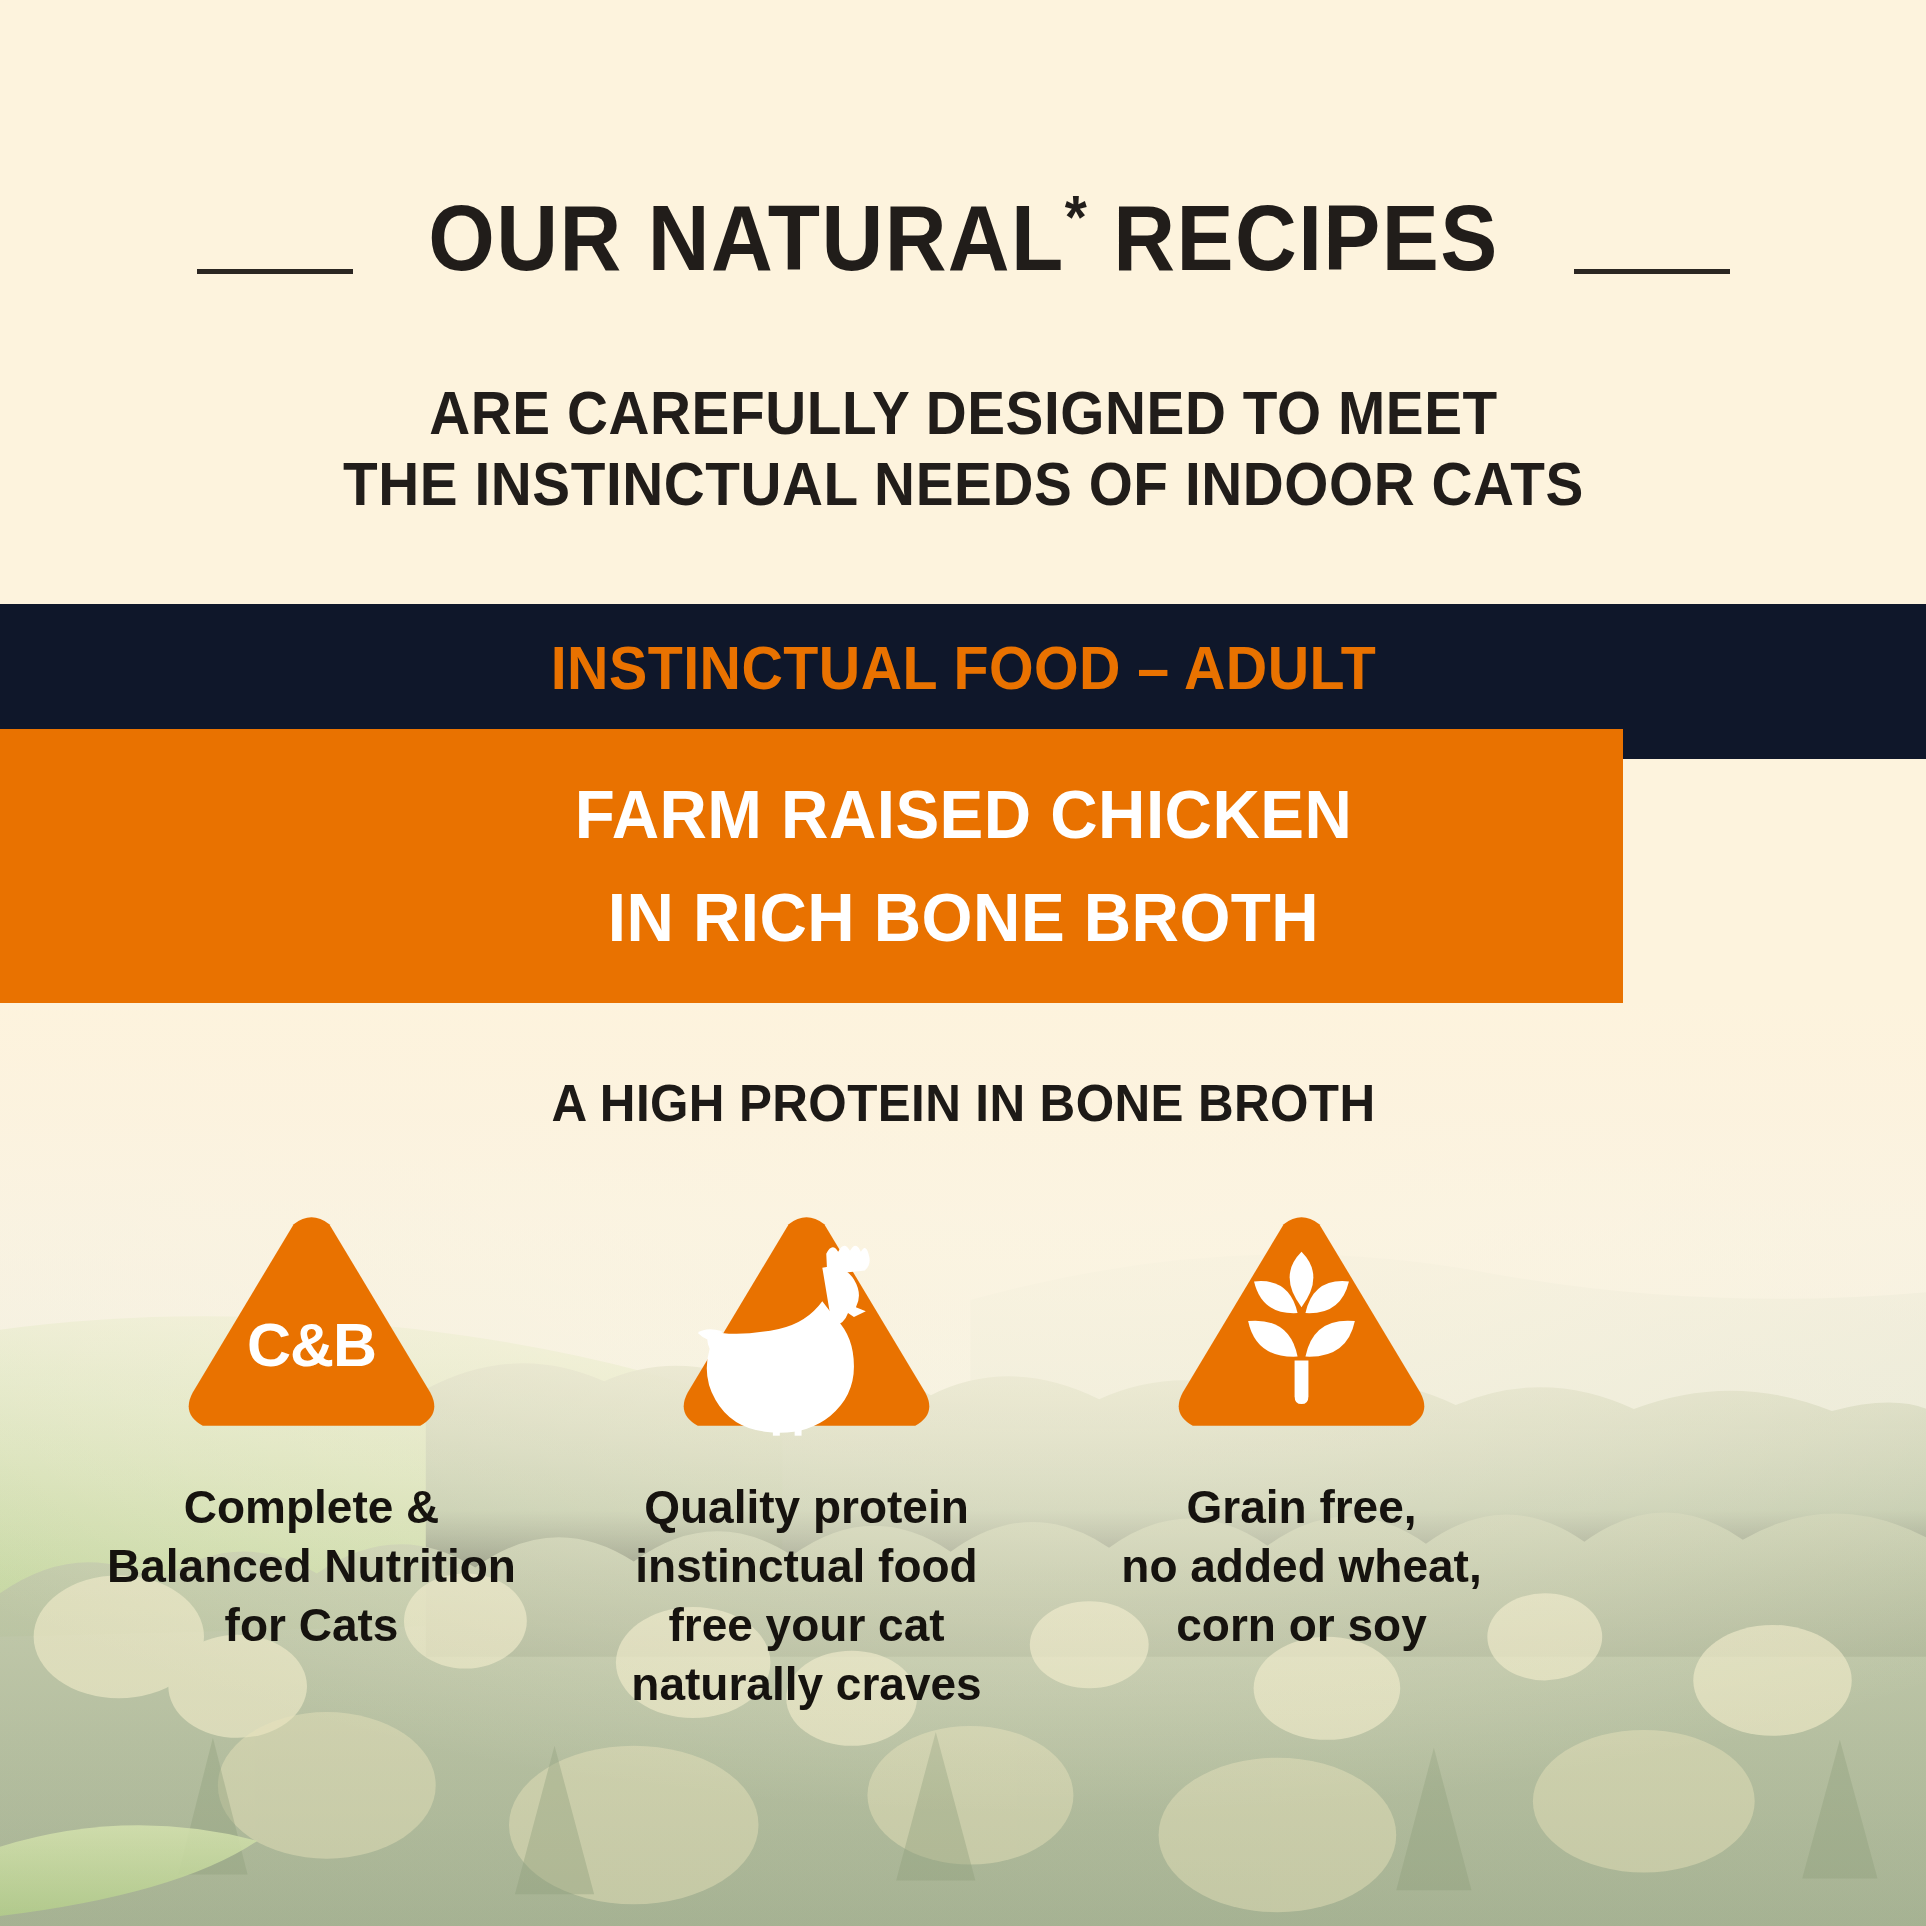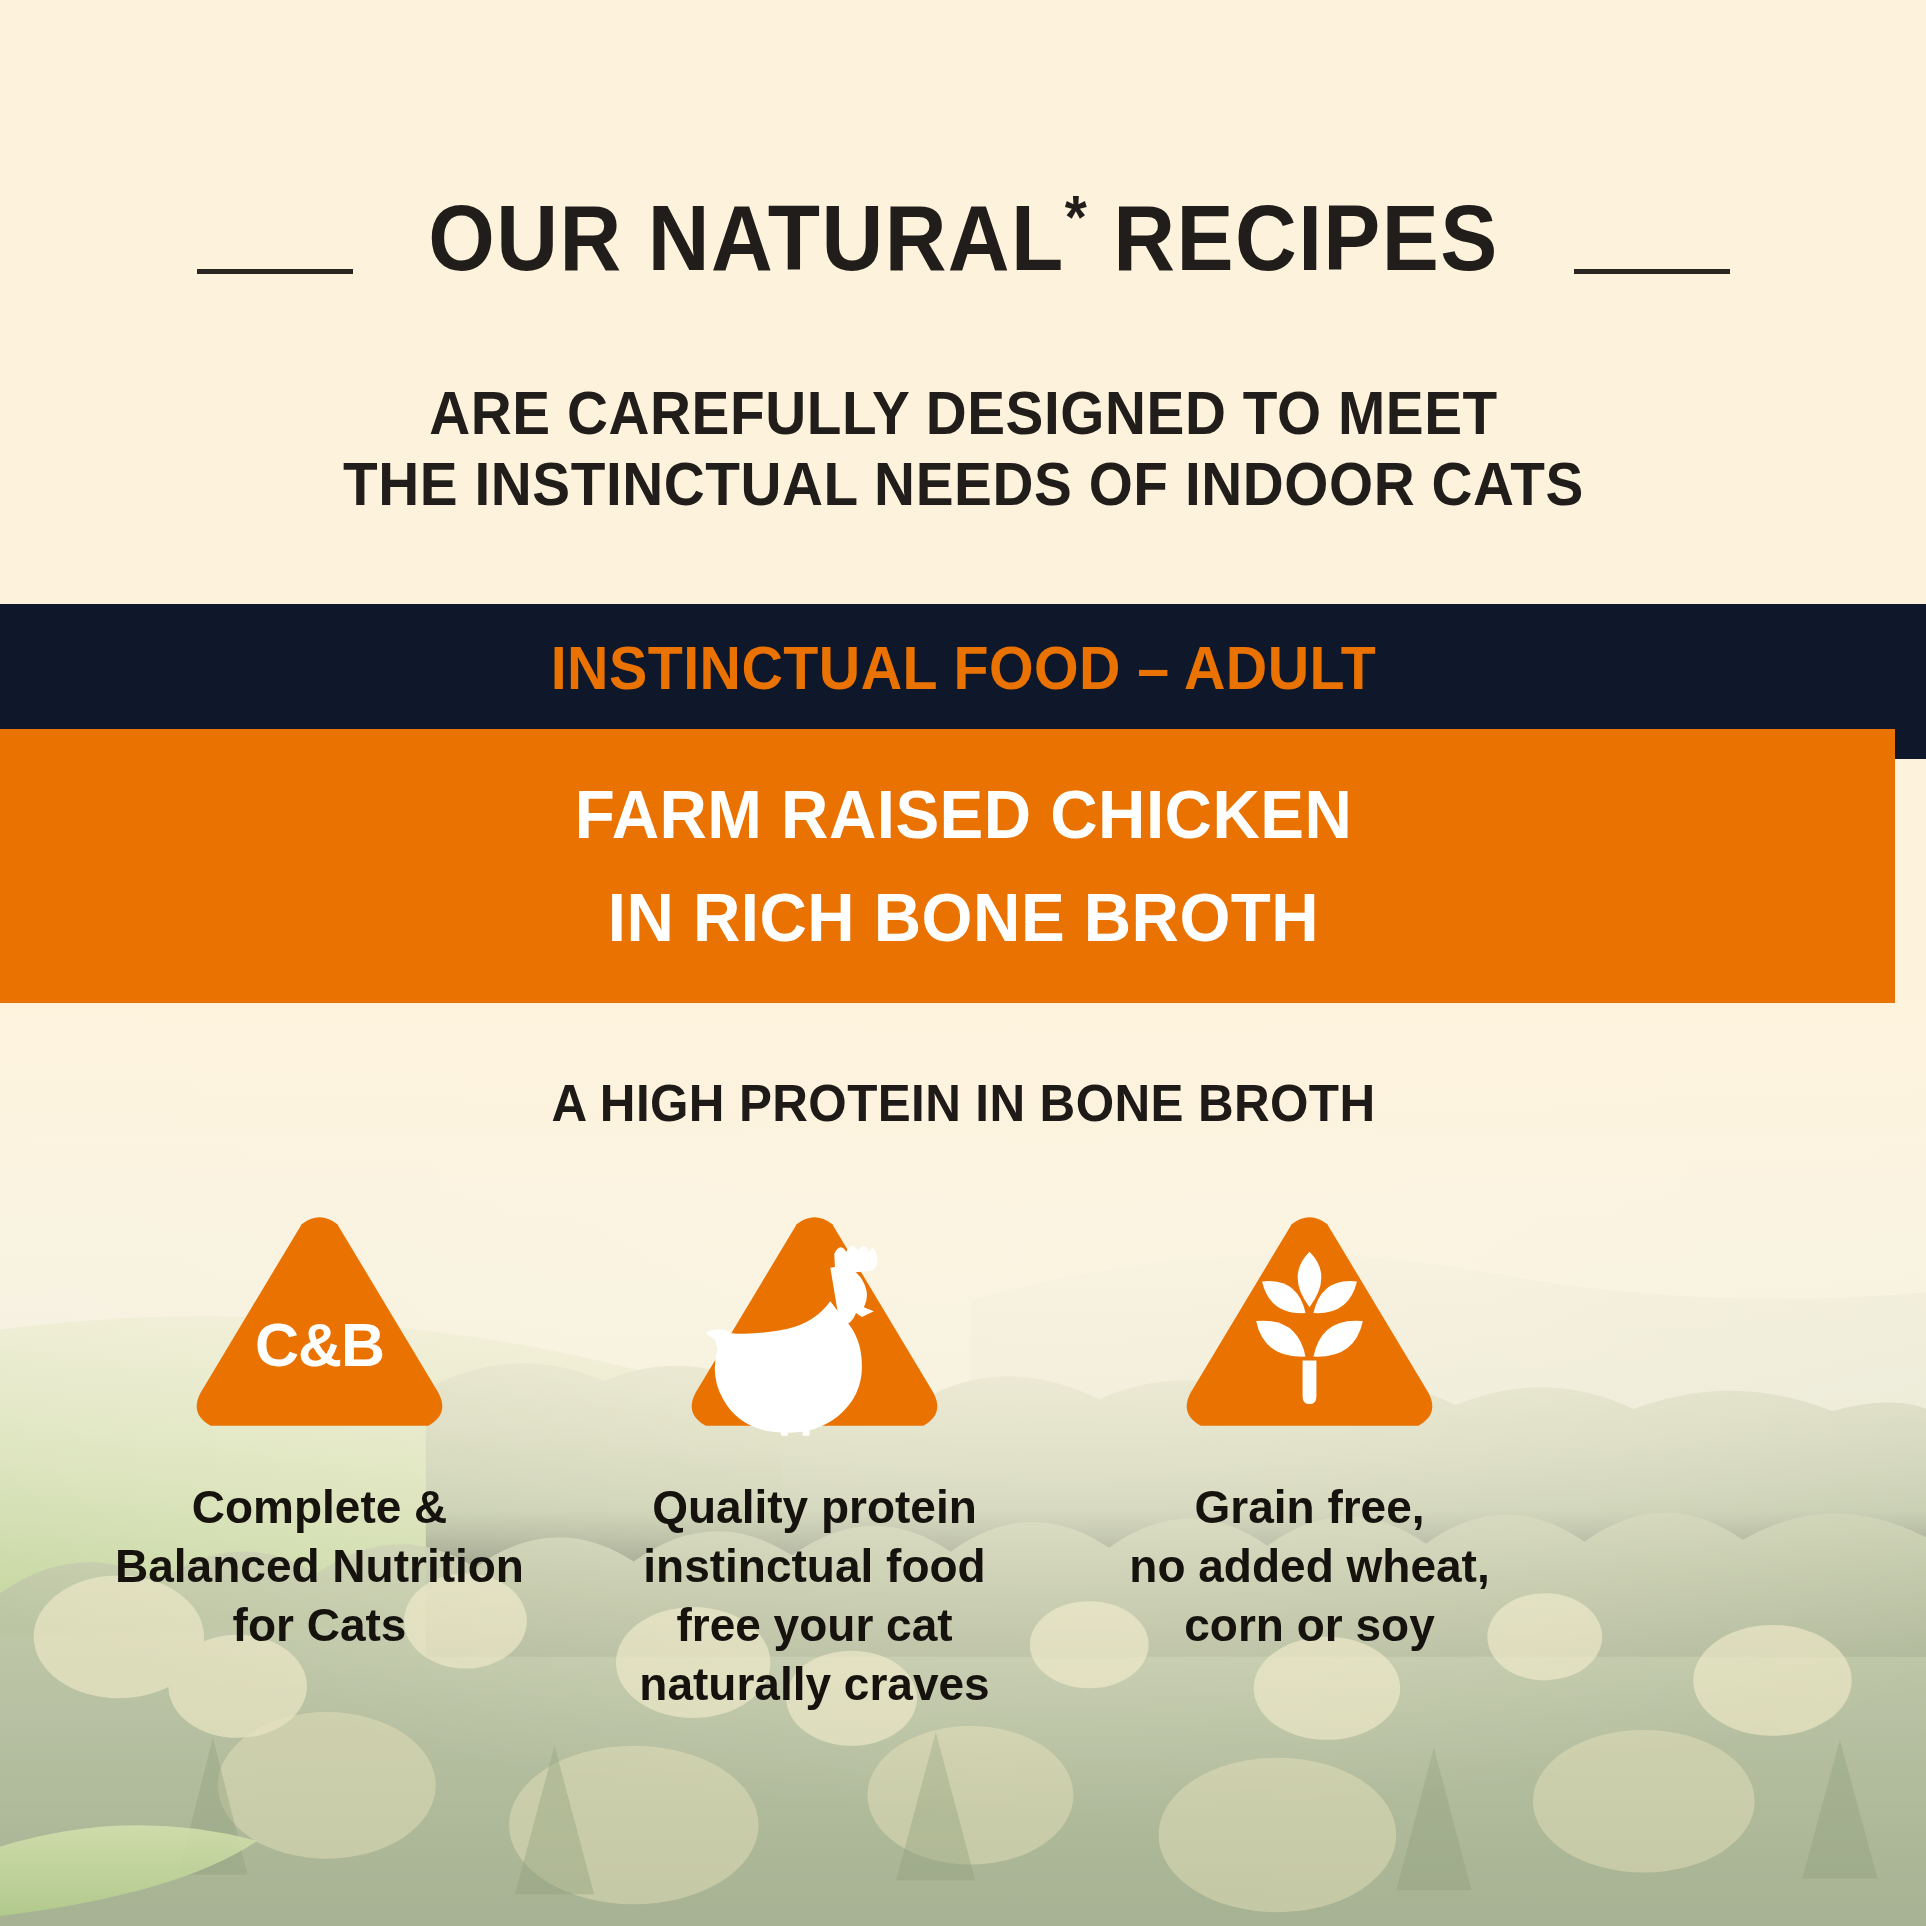--- a/index.html
+++ b/index.html
@@ -41,21 +41,21 @@
   .white-band{position:absolute;left:0;top:604px;width:1927px;height:155px;background:#0f172a;}
   .white-band .band-text{
     position:absolute;left:0;top:22px;width:1927px;text-align:center;
     font-family:"Liberation Sans Narrow","Liberation Sans",sans-serif;
     font-weight:700;font-size:61px;line-height:85px;letter-spacing:0.5px;
     color:#e97200;
     transform:scaleX(0.94);transform-origin:50% 50%;white-space:nowrap;
   }
 
   
-  .orange-band{position:absolute;left:0;top:729px;width:1895px;height:274px;background:#e97200;}
+  .orange-band{position:absolute;left:0;top:729px;width:1623px;height:274px;background:#e97200;}
   .orange-band .band-text{
     position:absolute;left:0;top:34px;width:1927px;text-align:center;
     font-family:"Liberation Sans Narrow","Liberation Sans",sans-serif;
     font-weight:700;font-size:69px;line-height:103px;letter-spacing:0.5px;
     color:#ffffff;
     transform:scaleX(0.95);transform-origin:50% 50%;
   }
   .orange-band .band-text div{white-space:nowrap;}
 
   
@@ -75,21 +75,21 @@
   
   .strapline{
     position:absolute;left:0;top:1073px;width:1927px;text-align:center;
     font-family:"Liberation Sans Narrow","Liberation Sans",sans-serif;
     font-weight:700;font-size:52px;line-height:61px;letter-spacing:0.4px;
     color:#1d1a17;
     transform:scaleX(0.95);transform-origin:50% 50%;white-space:nowrap;
   }
 
   
-  .features{position:absolute;left:12px;top:1210px;width:1792px;height:614px;}
+  .features{position:absolute;left:4px;top:1210px;width:1792px;height:614px;}
   .feature{position:absolute;top:0;width:515px;text-align:center;}
   .feature.f0{left:50px;}
   .feature.f1{left:545px;}
   .feature.f2{left:1040px;}
 
   .badge{position:relative;width:257px;height:226px;margin:0 auto;}
   .badge svg{display:block;width:257px;height:226px;}
   .badge .badge-text{
     position:absolute;left:0;top:105px;width:257px;text-align:center;
     font-family:"Liberation Sans",sans-serif;font-weight:700;

